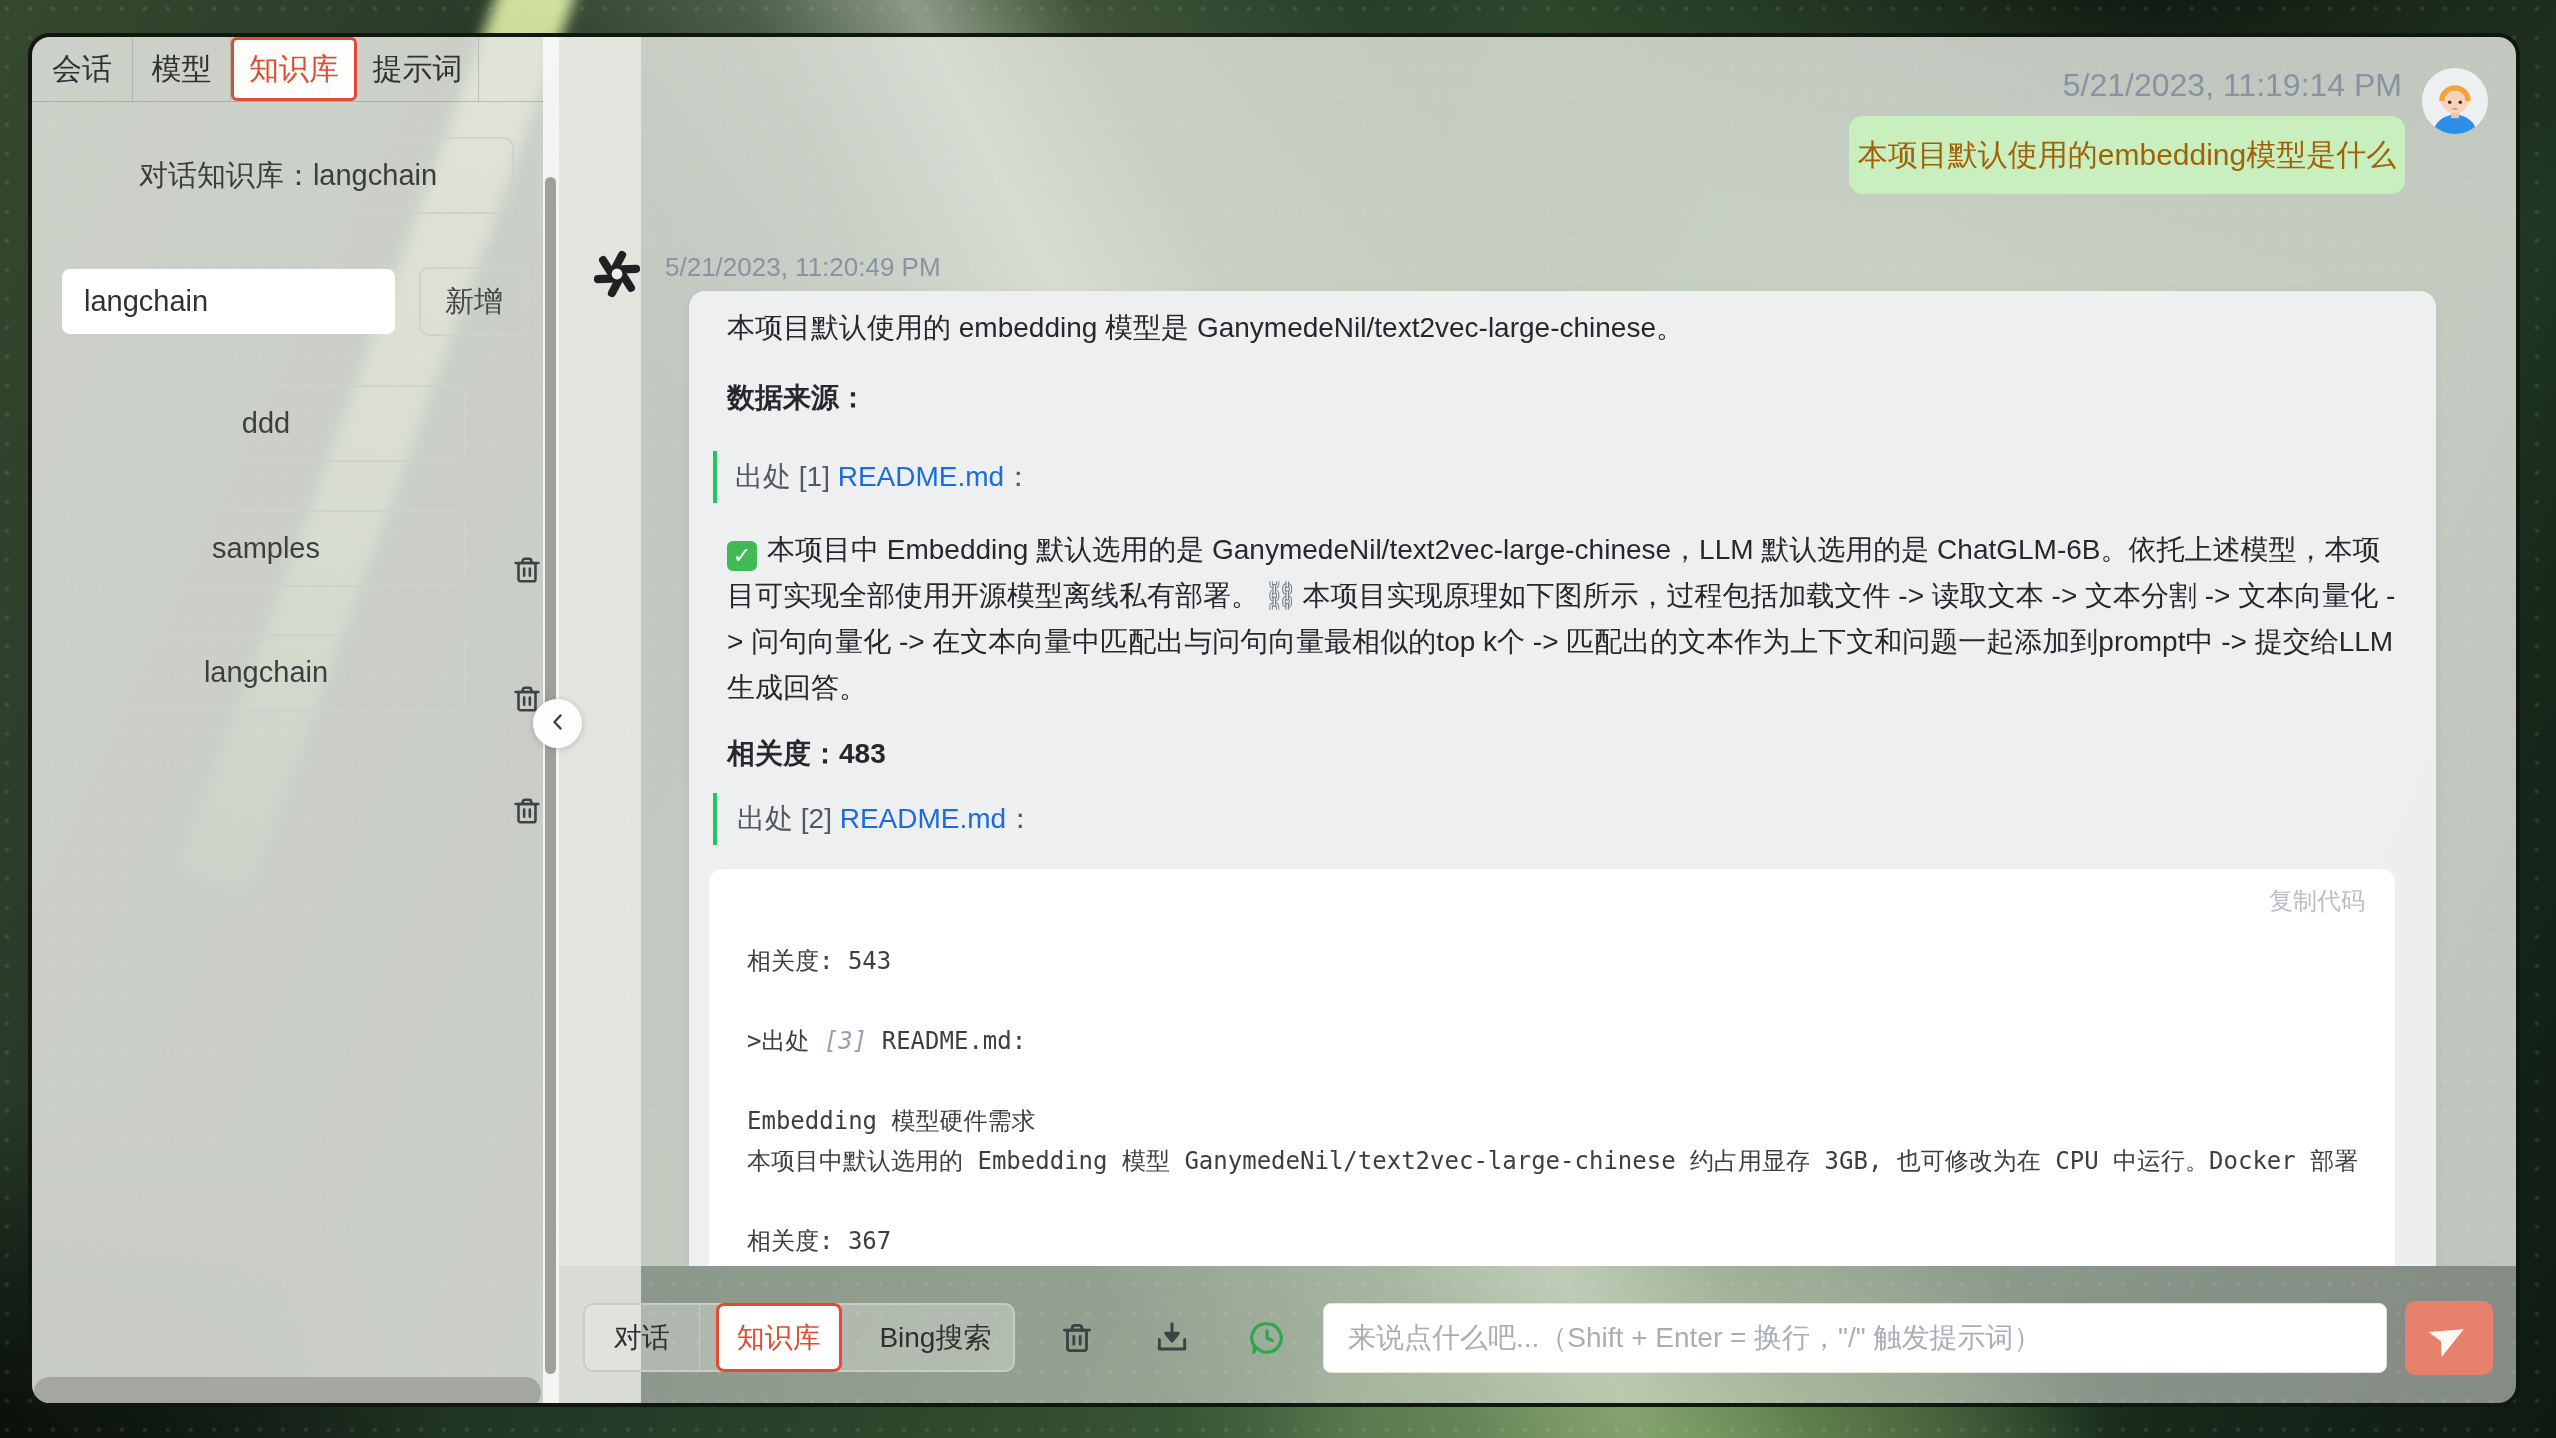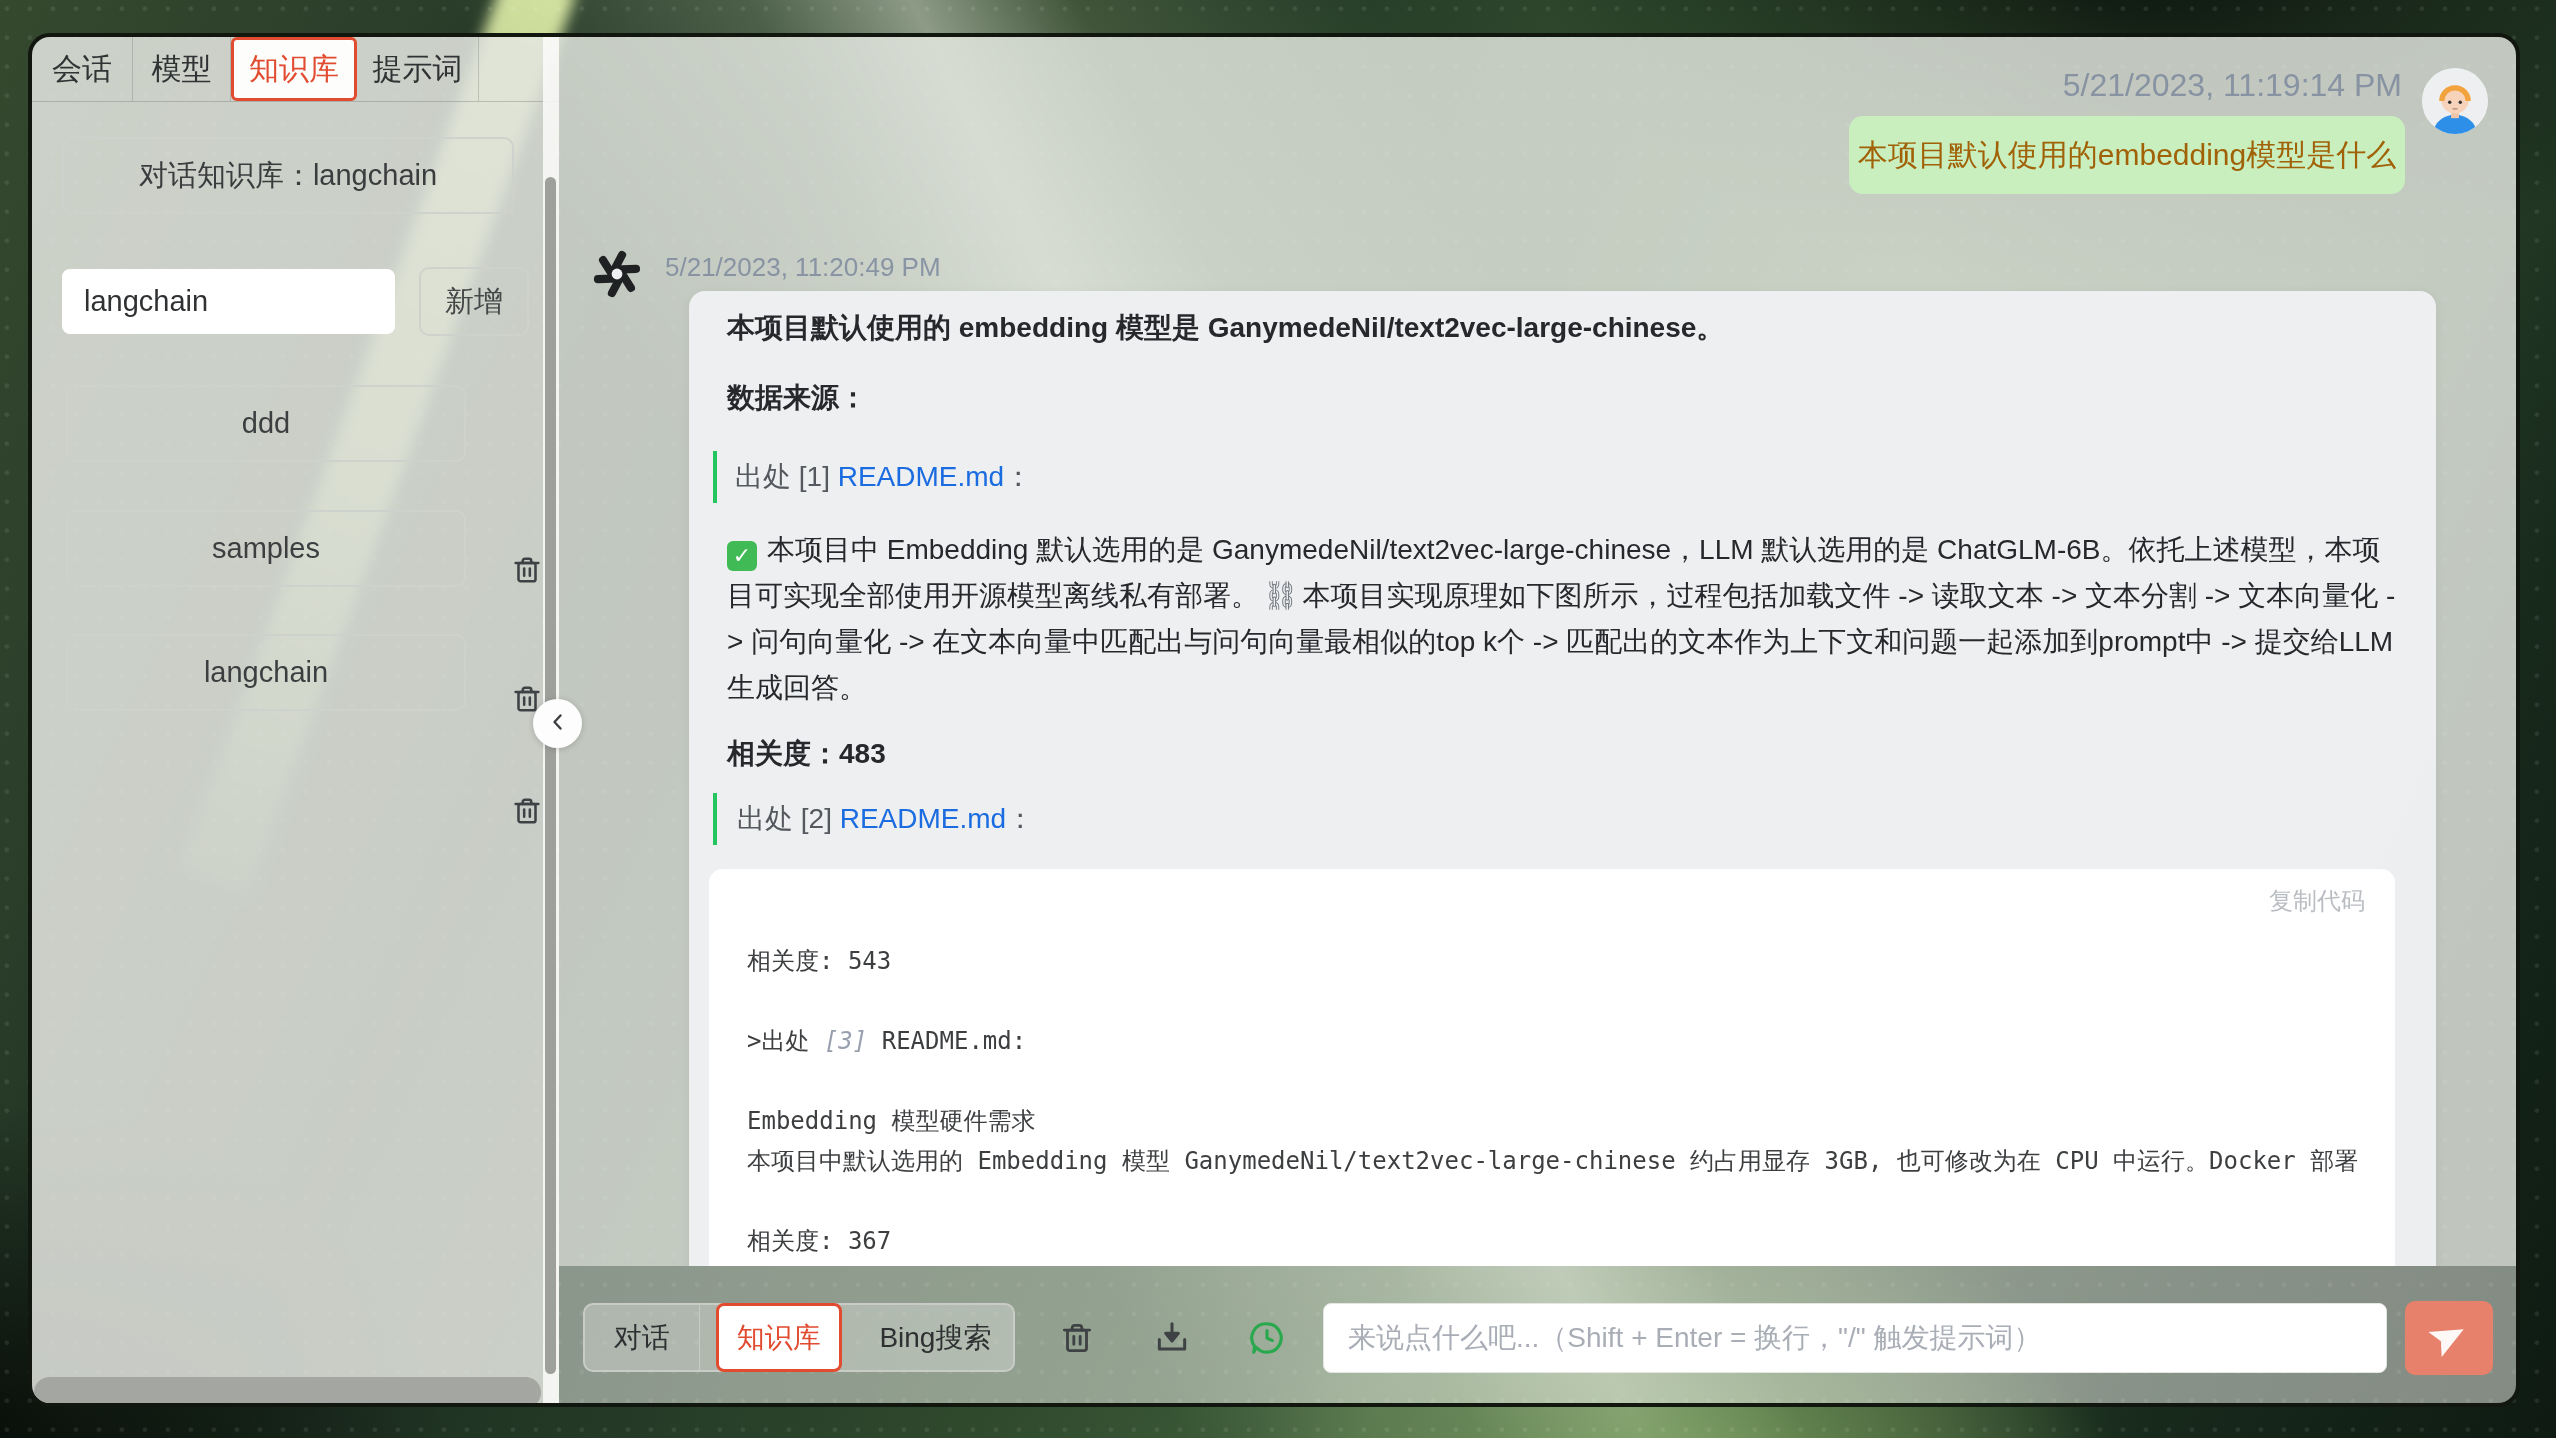--- a/index.html
+++ b/index.html
@@ -20,21 +20,21 @@
     transform:rotate(20deg); transform-origin:top center; filter:blur(7px); }
   .bg-drops { position:absolute; inset:0; z-index:0; opacity:.45;
     background-image:radial-gradient(circle at 30% 30%, rgba(255,255,255,.2) 1.5px, rgba(255,255,255,0) 3px);
     background-size:23px 29px; }
 
   
   .window { position:absolute; left:28px; top:33px; width:2492px; height:1374px; z-index:2;
     border:4px solid #11160f; border-radius:22px; overflow:hidden; }
 
   
-  .sidebar { position:absolute; left:0; top:0; width:527px; height:100%;
+  .sidebar { position:absolute; left:0; top:0; width:609px; height:100%;
     background:rgba(227,230,224,.87);padding-left:36px; }
   .tabbar { position:absolute; left:0; top:0; width:100%; height:65px; display:flex;
     border-bottom:1px solid rgba(110,115,110,.35); }
   .tab { height:100%; display:flex; align-items:center; justify-content:center;
     font-size:30px; color:#303234; border-right:1px solid rgba(110,115,110,.3); cursor:default; }
   .tab-0 { width:101px; } .tab-1 { width:98px; } .tab-2 { width:126px; } .tab-3 { width:122px;text-align:right; }
   .tab.active { background:#fdfdfc; border:3px solid #e14b2f; border-radius:6px; color:#e14b2f; }
   .kb-selector { position:absolute; left:30px; top:100px; width:452px; height:77px;
     border:2px solid #cfd2cc; border-radius:10px; display:flex; align-items:center; justify-content:center;
     font-size:29px; color:#3a3c3e; }
@@ -66,21 +66,21 @@
   .u-timestamp { position:absolute; right:118px; top:30px; font-size:32px; color:rgba(124,136,158,.85); }
   .avatar { position:absolute; left:1863px; top:31px; width:66px; height:66px; border-radius:50%;
     background:#edeff0; overflow:hidden; }
   .u-bubble { position:absolute; left:1290px; top:79px; width:556px; height:78px;
     background:#c9efbf; border-radius:14px; display:flex; align-items:center; justify-content:center;
     font-size:30px; color:#a16207; }
   .ai-logo { position:absolute; left:31px; top:210px; width:54px; height:54px; }
   .ai-timestamp { position:absolute; left:106px; top:215px; font-size:26px; color:rgba(124,136,158,.85); }
   .ai-bubble { position:absolute; left:130px; top:254px; width:1747px; height:1050px;
     background:rgba(238,240,242,.97); border-radius:16px; box-shadow:0 2px 12px rgba(0,0,0,.05); }
-  .ai-intro { position:absolute; left:38px; top:18px; font-size:28px; color:#26282b;font-weight:bold; }
+  .ai-intro { position:absolute; left:38px; top:18px; font-size:28px; color:#26282b; }
   .ai-source-h { position:absolute; left:38px; top:88px; font-size:28px; font-weight:600; color:#26282b; }
   .quote { position:absolute; left:24px; padding-left:18px; border-left:4px solid #22c55e;
     font-size:28px; color:#55585e; line-height:52px; height:52px; }
   .quote-1 { top:160px; } .quote-2 { top:502px;padding-left:20px; }
   .quote a { color:#1b6ce0; text-decoration:none; }
   .ai-answer { position:absolute; left:38px; top:236px; width:1672px;
     font-size:28px; line-height:46px; color:#26282b; }
   .check-chip { display:inline-flex; width:30px; height:30px; border-radius:6px; background:#3fba54;
     color:#fff; font-size:22px; font-weight:bold; align-items:center; justify-content:center;
     vertical-align:-4px; margin-right:10px; }

